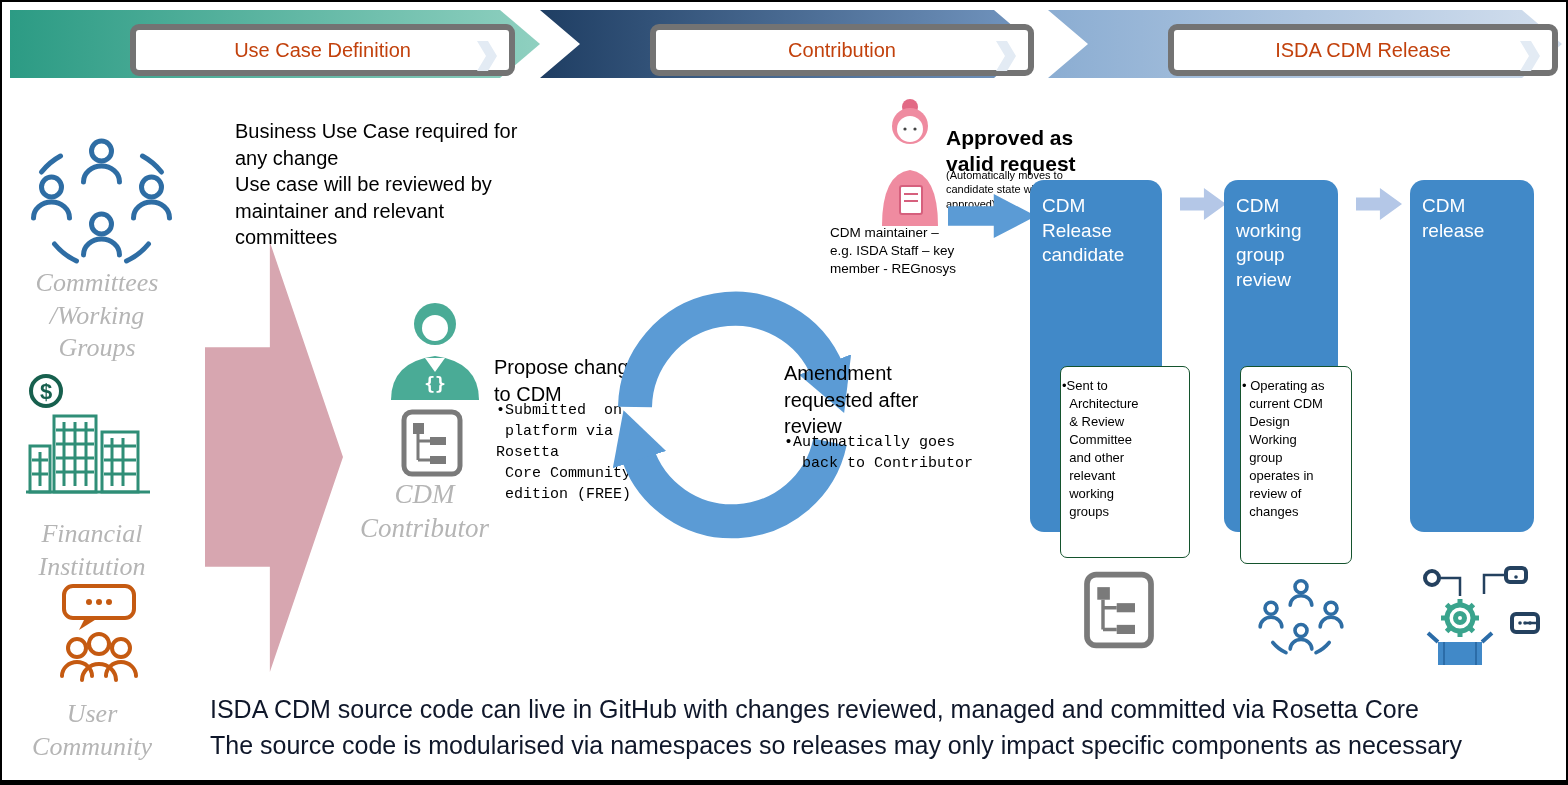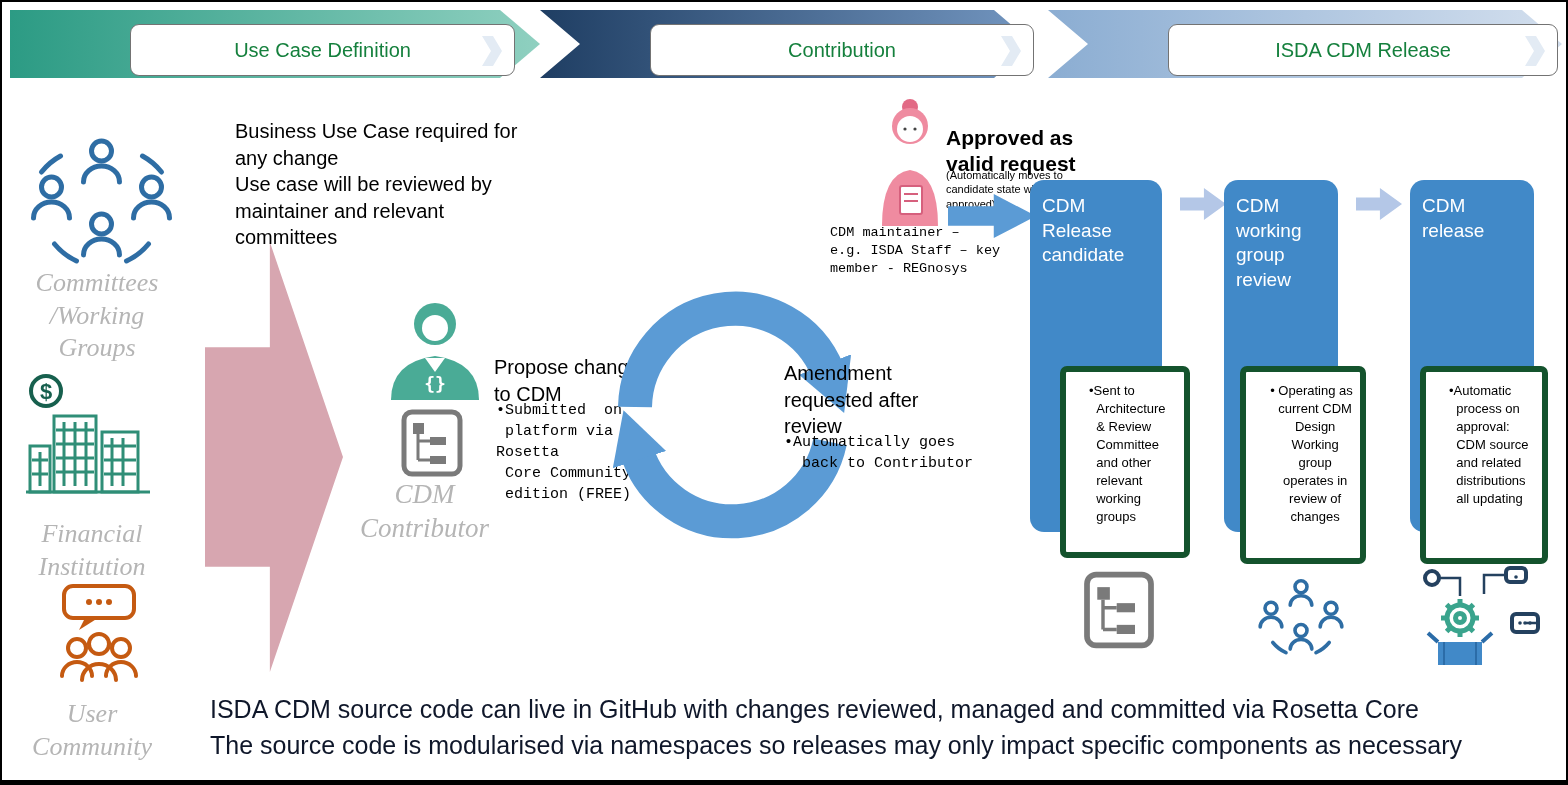--- a/index.html
+++ b/index.html
@@ -12,22 +12,22 @@
 
   
   .chev { position:absolute; top:8px; height:68px; }
   .chev1 { left:8px;    width:530px; background:linear-gradient(90deg,#2c9b84,#8fd0c0);
            clip-path:polygon(0 0, calc(100% - 40px) 0, 100% 50%, calc(100% - 40px) 100%, 0 100%); }
   .chev2 { left:538px;  width:494px; background:linear-gradient(90deg,#1f3e63,#7396c0);
            clip-path:polygon(0 0, calc(100% - 40px) 0, 100% 50%, calc(100% - 40px) 100%, 0 100%, 40px 50%); }
   .chev3 { left:1046px; width:514px; background:linear-gradient(90deg,#8badd2,#d3dfee);
            clip-path:polygon(0 0, calc(100% - 40px) 0, 100% 50%, calc(100% - 40px) 100%, 0 100%, 40px 50%); }
   .phase-label { position:absolute; top:22px; height:52px; background:#fff;
-                 border:1px solid #737373; border-radius:9px; display:flex; align-items:center;
-                 justify-content:center; font-size:20px; color:#15803d; }
+                 border:6px solid #737373; border-radius:9px; display:flex; align-items:center;
+                 justify-content:center; font-size:20px; color:#c2410c; }
   .phase-label::after { content:""; position:absolute; right:12px; top:11px; width:20px; height:30px;
                  background:#e3ebf4; clip-path:polygon(0 0,55% 0,100% 50%,55% 100%,0 100%,45% 50%); }
   .pl1 { left:128px; width:385px; } .pl2 { left:648px; width:384px; } .pl3 { left:1166px; width:390px; }
 
   .actor-label { position:absolute; text-align:center; font-family:"Liberation Serif", serif;
                  font-style:italic; color:#b5b5b5; font-size:26px; line-height:1.25; white-space:pre-line; }
 
   .big-arrow { position:absolute; left:203px; top:240px; width:138px; height:430px; background:#d7a6b0;
                clip-path:polygon(0 24.5%, 47% 24.5%, 47% 0, 100% 50%, 47% 100%, 47% 75.5%, 0 75.5%); }
 
@@ -37,22 +37,22 @@
   .approved-note  { font-size:11px; color:#000; line-height:1.3; }
   .maintainer-caption { font-size:13.5px; color:#000; line-height:1.35; }
 
   .block-arrow { position:absolute; background:#5b9bd5;
                  clip-path:polygon(0 28%,52% 28%,52% 0,100% 50%,52% 100%,52% 72%,0 72%); }
   .mini-arrow  { position:absolute; background:#b4c7e7;
                  clip-path:polygon(0 30%,52% 30%,52% 0,100% 50%,52% 100%,52% 70%,0 70%); }
 
   .rel-box { position:absolute; top:178px; height:352px; background:#4189c8; border-radius:14px;
              color:#fff; padding:14px 12px; font-size:19px; line-height:1.3; white-space:pre-line; }
-  .callout { position:absolute; background:#fff; border:6px solid #14532d; border-radius:7px;
-             padding:10px 6px 6px 23px; font-size:13px; line-height:1.38; color:#000; white-space:pre-wrap; }
+  .callout { position:absolute; background:#fff; border:1px solid #14532d; border-radius:7px;
+             padding:10px 6px 6px 1px; font-size:13px; line-height:1.38; color:#000; white-space:pre-wrap; }
 
   .footer-text { position:absolute; left:208px; top:690px; width:1350px; font-size:25px;
                  color:#0f172a; line-height:1.42; white-space:pre-line; }
 </style>
 </head>
 <body>
 
 <div class="canvas">
 
   <div class="chev chev1"></div>
@@ -193,21 +193,21 @@
       <rect x="26" y="88" width="22" height="28" rx="2" fill="#ffffff" stroke="#d6607d" stroke-width="2"></rect>
       <path d="M 30 96 H 44 M 30 103 H 44" stroke="#d6607d" stroke-width="2"></path>
     </svg>
   </div>
   <div class="abs approved-title preline" style="left:944px; top:84px; width:160px;">Approved as
 valid request</div>
   <div class="abs approved-note preline" style="left:944px; top:142px; width:150px;margin-top:24px;">(Automatically moves to
 candidate state when
 approved)</div>
   <div class="block-arrow" style="left:946px; top:192px; width:88px; height:44px;"></div>
-  <div class="abs maintainer-caption preline" style="left:828px; top:222px; width:175px;font-family:Liberation Mono, monospace;">CDM maintainer –
+  <div class="abs maintainer-caption preline" style="left:828px; top:222px; width:175px;">CDM maintainer –
 e.g. ISDA Staff – key
 member - REGnosys</div>
 
   <div class="rel-box" style="left:1028px; width:132px;">CDM
 Release
 candidate</div>
   <div class="mini-arrow" style="left:1178px; top:186px; width:46px; height:32px;"></div>
   <div class="rel-box" style="left:1222px; width:114px;">CDM
 working
 group
@@ -217,35 +217,28 @@
 release</div>
 
   <div class="callout" style="left:1058px; top:364px; width:130px; height:192px;">•Sent to
   Architecture
   &amp; Review
   Committee
   and other
   relevant
   working
   groups</div>
-  <div class="callout" style="left:1238px; top:364px; width:126px; height:198px;text-align:center;">• Operating as
+  <div class="callout" style="left:1238px; top:364px; width:112px; height:198px;">• Operating as
   current CDM
   Design
   Working
   group
   operates in
   review of
   changes</div>
-  <div class="callout" style="left:1418px; top:364px; width:128px; height:198px;">•Automatic
-  process on
-  approval:
-  CDM source
-  and related
-  distributions
-  all updating</div>
 
   <div class="abs" style="left:1080px; top:568px; width:74px; height:80px;">
     <svg viewBox="0 0 64 70" width="74" height="80">
       <rect x="4" y="4" width="56" height="62" rx="8" fill="#ffffff" stroke="#7a7a7a" stroke-width="5"></rect>
       <rect x="13" y="15" width="11" height="11" fill="#7a7a7a"></rect>
       <path d="M 18 26 V 52 M 18 33 H 30 M 18 52 H 30" stroke="#7a7a7a" stroke-width="3" fill="none"></path>
       <rect x="30" y="29" width="16" height="8" fill="#7a7a7a"></rect>
       <rect x="30" y="48" width="16" height="8" fill="#7a7a7a"></rect>
     </svg>
   </div>

